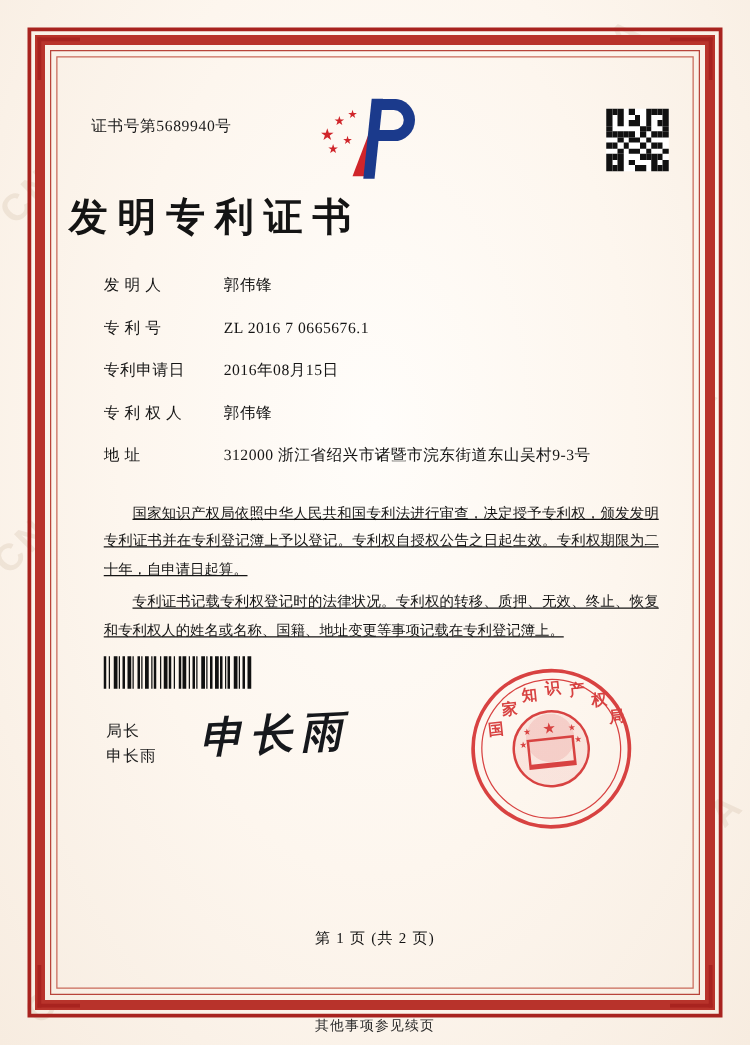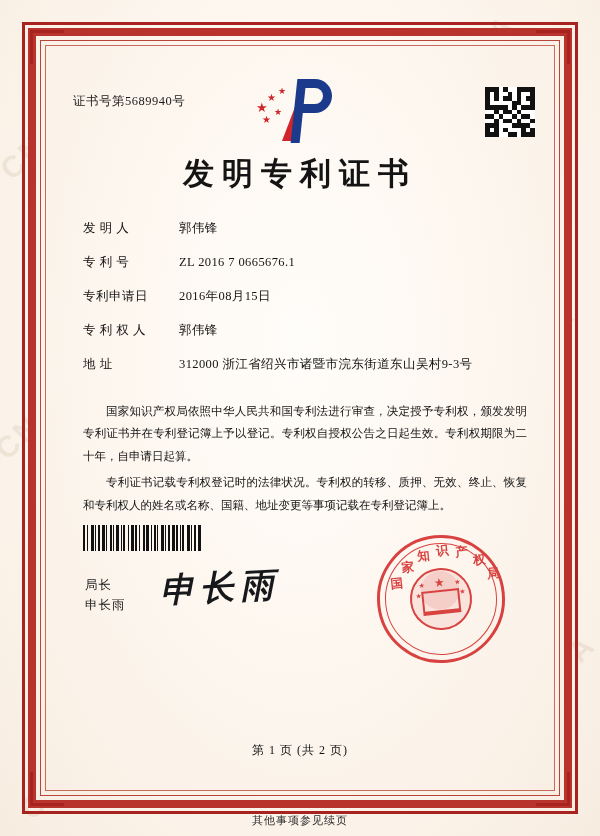--- a/index.html
+++ b/index.html
@@ -166,21 +166,21 @@
   .logo .s1 { left: 2px;  top: 24px; font-size: 13px; }
   .logo .s2 { left: 13px; top: 16px; font-size: 10px; }
   .logo .s3 { left: 24px; top: 10px; font-size: 9px; }
   .logo .s4 { left: 8px;  top: 38px; font-size: 10px; }
   .logo .s5 { left: 20px; top: 31px; font-size: 9px; }
 
   .title {
     position: absolute;
     left: 0; right: 0;
     top: 98px;
-    text-align: center;
+    text-align: left;
     font-size: 31px;
     letter-spacing: 8px;
     font-weight: 700;
     color: #141414;
     font-family: "Liberation Serif", serif;
   }
 
   
   .fields {
     position: absolute;
@@ -225,20 +225,21 @@
     right: 18px;
     top: 345px;
     font-size: 11.5px;
     line-height: 1.95;
     text-align: justify;
     color: #141414;
   }
   .paras p {
     margin: 0 0 4px 0;
     text-indent: 2em;
+    text-decoration: underline;
   }
 
   
   .barcode {
     position: absolute;
     left: 28px;
     top: 470px;
     width: 160px;
     height: 26px;
     display: flex;

